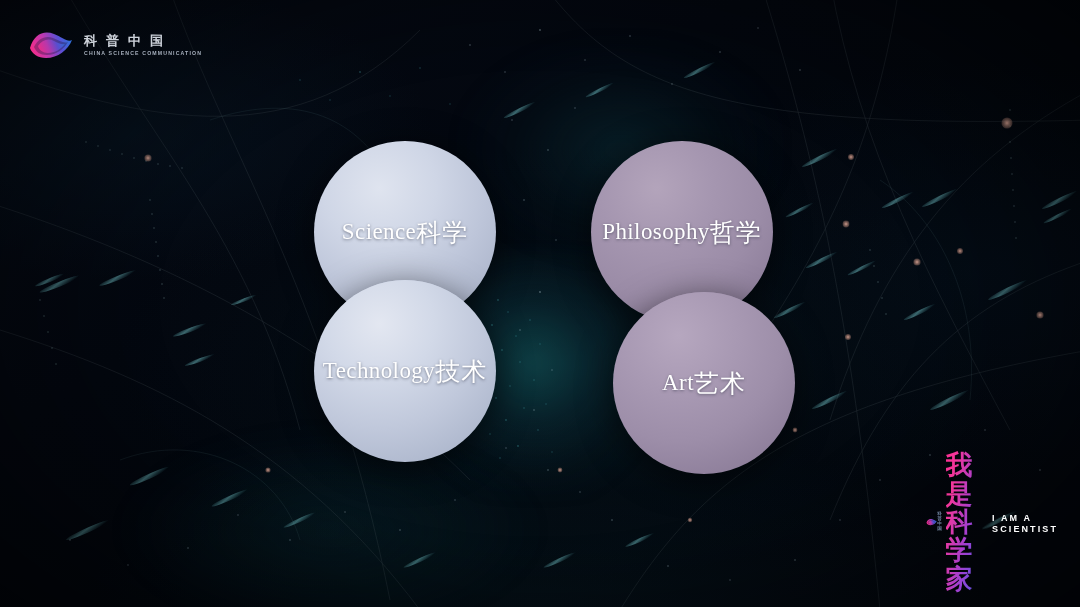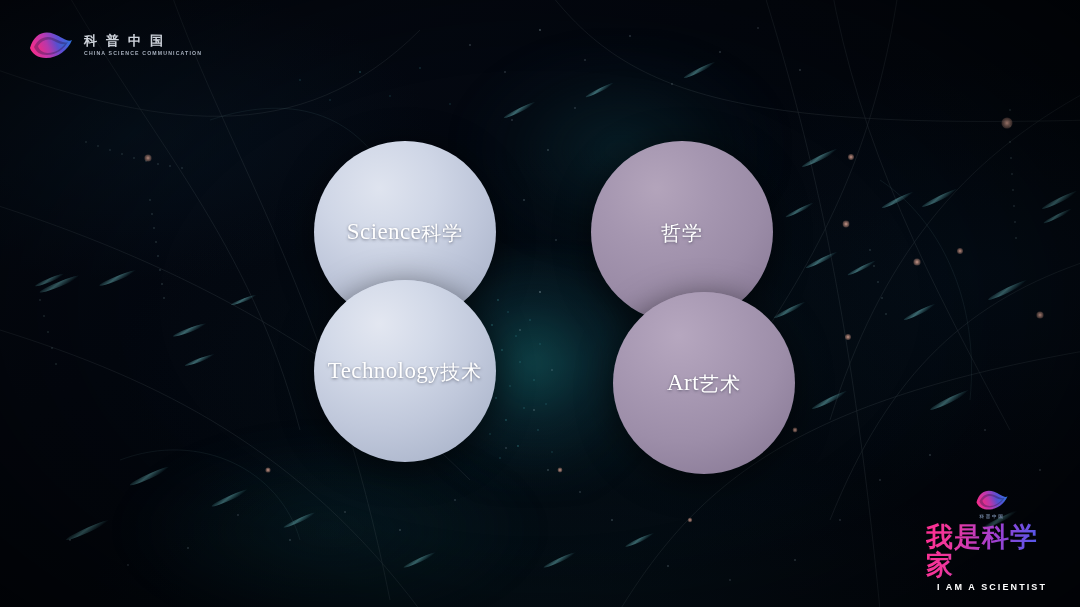--- a/index.html
+++ b/index.html
@@ -90,21 +90,21 @@
   .bubble .en {
     color: #ffffff;
     font-size: 23px;
     font-weight: 300;
     letter-spacing: 0.4px;
     line-height: 1.12;
     text-shadow: 0 1px 3px rgba(40,44,60,0.55);
   }
   .bubble .cn {
     color: #ffffff;
-    font-size: 20px;
+    font-size: 25px;
     font-weight: 300;
     line-height: 1.25;
     letter-spacing: 1px;
     margin-top: 2px;
     text-shadow: 0 1px 3px rgba(40,44,60,0.55);
   }
 
   
   #bubble-science {
     left: 314px; top: 141px;
@@ -165,21 +165,21 @@
     margin-top: 2px;
     font-weight: 600;
     opacity: 0.82;
   }
 
   .logo-br {
     position: absolute;
     right: 22px; bottom: 14px;
     width: 132px;
     display: flex;
-    flex-direction: column;
+    flex-direction: row;
     align-items: center;
     z-index: 6;
   }
   .logo-br .mark {
     width: 34px; height: 26px;
   }
   .logo-br .sub-mark {
     font-size: 4.6px;
     letter-spacing: 1.6px;
     color: #6d7f9b;
@@ -411,20 +411,21 @@
   <div class="vignette"></div>
 
   <div class="circles">
 
     <div class="bubble" id="bubble-science">
       <span class="en">Science</span>
       <span class="cn">科学</span>
     </div>
 
     <div class="bubble" id="bubble-philosophy">
+      <span class="en">Philosophy</span>
       <span class="cn">哲学</span>
     </div>
 
     <div class="bubble" id="bubble-technology">
       <span class="en">Technology</span>
       <span class="cn">技术</span>
     </div>
 
     <div class="bubble" id="bubble-art">
       <span class="en">Art</span>

